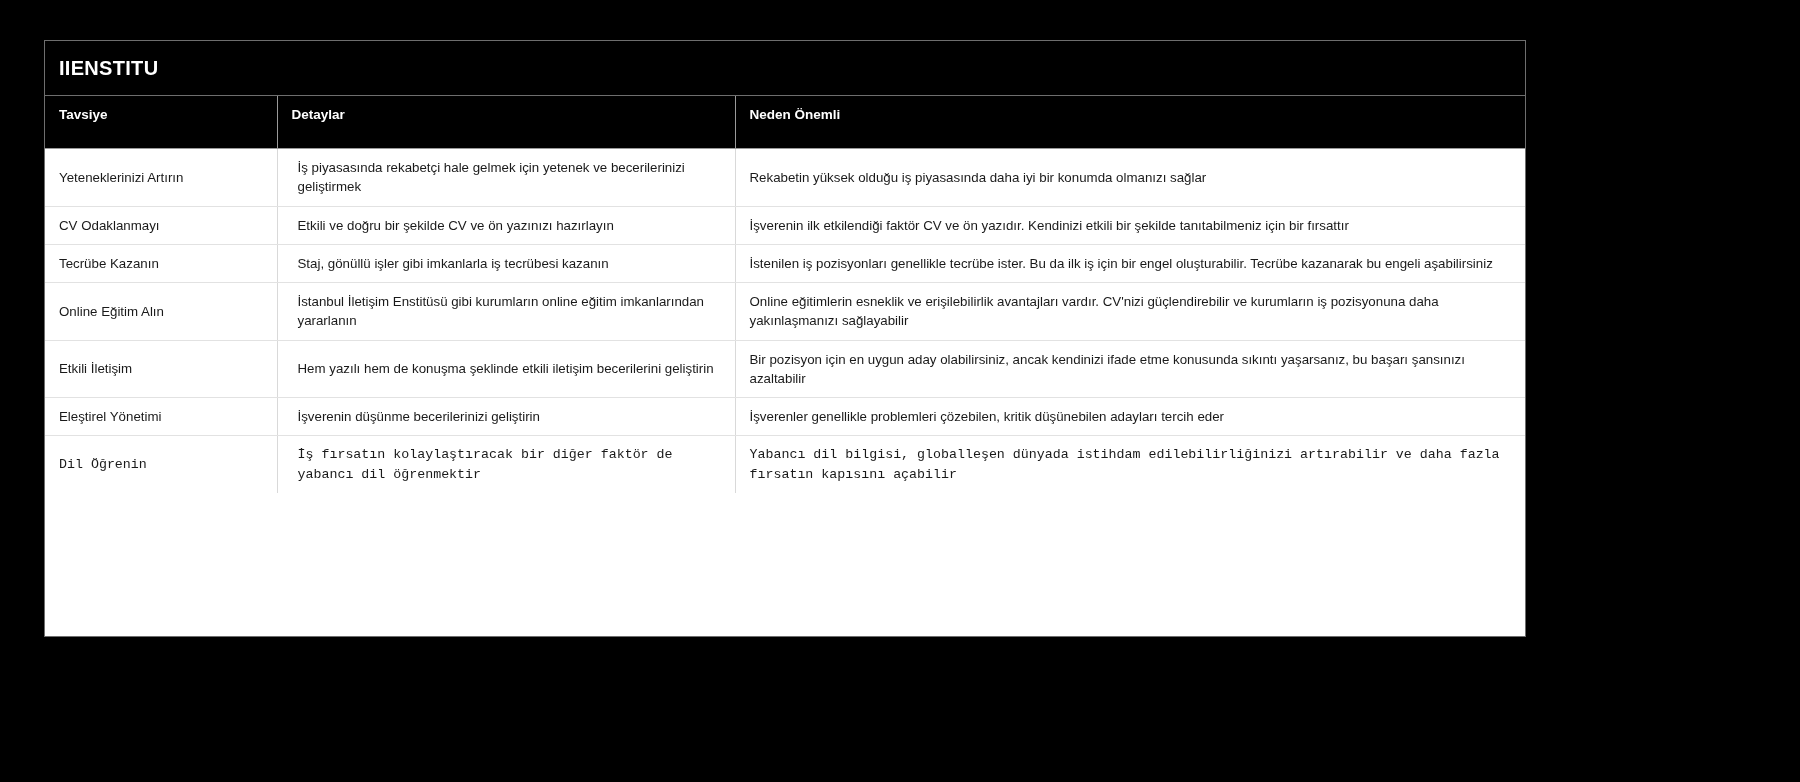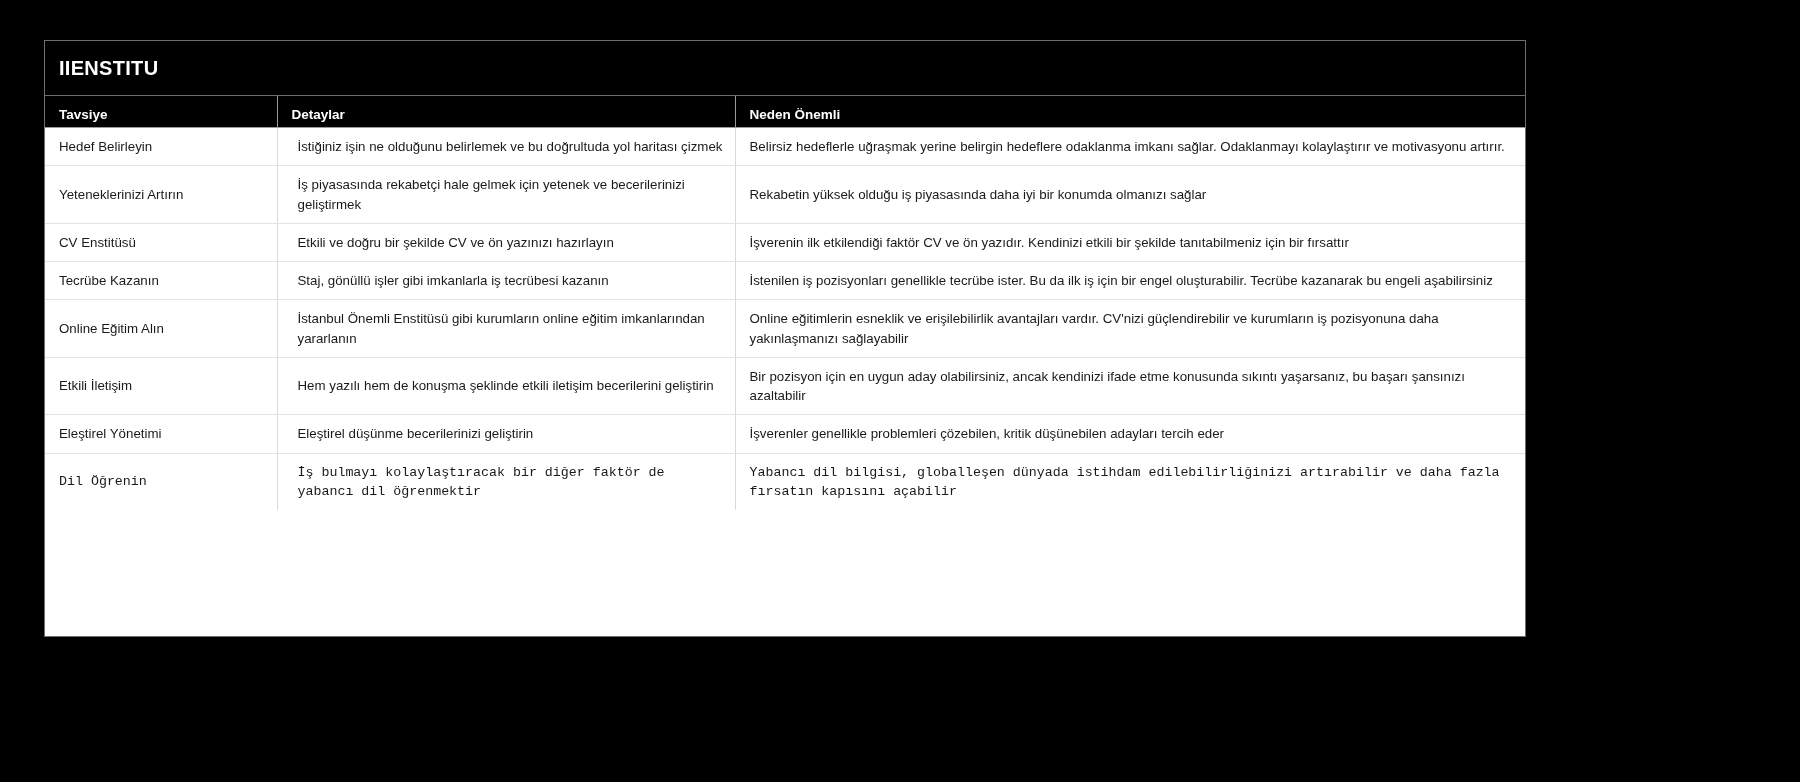--- a/index.html
+++ b/index.html
@@ -59,21 +59,21 @@
     table-layout: fixed;
     font-family: "Liberation Sans", sans-serif;
   }
 
   table.tips-table thead th {
     background: #000000;
     color: #ffffff;
     font-size: 13.5px;
     font-weight: bold;
     text-align: left;
-    padding: 11px 12px 5px 14px;
+    padding: 11px 12px 26px 14px;
     border-right: 1px solid #9a9a9a;
     border-bottom: 1px solid #9a9a9a;
     box-sizing: border-box;
     vertical-align: middle;
     white-space: nowrap;
   }
   table.tips-table thead th:last-child {
     border-right: none;
   }
 
@@ -123,56 +123,51 @@
       </colgroup>
       <thead>
         <tr>
           <th>Tavsiye</th>
           <th>Detaylar</th>
           <th>Neden Önemli</th>
         </tr>
       </thead>
       <tbody>
         <tr>
-          <td class="cell-tip">Hedef Belirleyin</td>
-          <td class="cell-det">İstiğiniz işin ne olduğunu belirlemek ve bu doğrultuda yol haritası çizmek</td>
-          <td class="cell-why">Belirsiz hedeflerle uğraşmak yerine belirgin hedeflere odaklanma imkanı sağlar. Odaklanmayı kolaylaştırır ve motivasyonu artırır.</td>
-        </tr>
-        <tr>
           <td class="cell-tip">Yeteneklerinizi Artırın</td>
           <td class="cell-det">İş piyasasında rekabetçi hale gelmek için yetenek ve becerilerinizi geliştirmek</td>
           <td class="cell-why">Rekabetin yüksek olduğu iş piyasasında daha iyi bir konumda olmanızı sağlar</td>
         </tr>
         <tr>
-          <td class="cell-tip">CV Enstitüsü</td>
+          <td class="cell-tip">CV Odaklanmayı</td>
           <td class="cell-det">Etkili ve doğru bir şekilde CV ve ön yazınızı hazırlayın</td>
           <td class="cell-why">İşverenin ilk etkilendiği faktör CV ve ön yazıdır. Kendinizi etkili bir şekilde tanıtabilmeniz için bir fırsattır</td>
         </tr>
         <tr>
           <td class="cell-tip">Tecrübe Kazanın</td>
           <td class="cell-det">Staj, gönüllü işler gibi imkanlarla iş tecrübesi kazanın</td>
           <td class="cell-why">İstenilen iş pozisyonları genellikle tecrübe ister. Bu da ilk iş için bir engel oluşturabilir. Tecrübe kazanarak bu engeli aşabilirsiniz</td>
         </tr>
         <tr>
           <td class="cell-tip">Online Eğitim Alın</td>
-          <td class="cell-det">İstanbul Önemli Enstitüsü gibi kurumların online eğitim imkanlarından yararlanın</td>
+          <td class="cell-det">İstanbul İletişim Enstitüsü gibi kurumların online eğitim imkanlarından yararlanın</td>
           <td class="cell-why">Online eğitimlerin esneklik ve erişilebilirlik avantajları vardır. CV'nizi güçlendirebilir ve kurumların iş pozisyonuna daha yakınlaşmanızı sağlayabilir</td>
         </tr>
         <tr>
           <td class="cell-tip">Etkili İletişim</td>
           <td class="cell-det">Hem yazılı hem de konuşma şeklinde etkili iletişim becerilerini geliştirin</td>
           <td class="cell-why">Bir pozisyon için en uygun aday olabilirsiniz, ancak kendinizi ifade etme konusunda sıkıntı yaşarsanız, bu başarı şansınızı azaltabilir</td>
         </tr>
         <tr>
           <td class="cell-tip">Eleştirel Yönetimi</td>
-          <td class="cell-det">Eleştirel düşünme becerilerinizi geliştirin</td>
+          <td class="cell-det">İşverenin düşünme becerilerinizi geliştirin</td>
           <td class="cell-why">İşverenler genellikle problemleri çözebilen, kritik düşünebilen adayları tercih eder</td>
         </tr>
         <tr>
           <td class="cell-tip">Dil Öğrenin</td>
-          <td class="cell-det">İş bulmayı kolaylaştıracak bir diğer faktör de yabancı dil öğrenmektir</td>
+          <td class="cell-det">İş fırsatın kolaylaştıracak bir diğer faktör de yabancı dil öğrenmektir</td>
           <td class="cell-why">Yabancı dil bilgisi, globalleşen dünyada istihdam edilebilirliğinizi artırabilir ve daha fazla fırsatın kapısını açabilir</td>
         </tr>
       </tbody>
     </table>
 
   </div>
 </div>
 
 </body></html>

